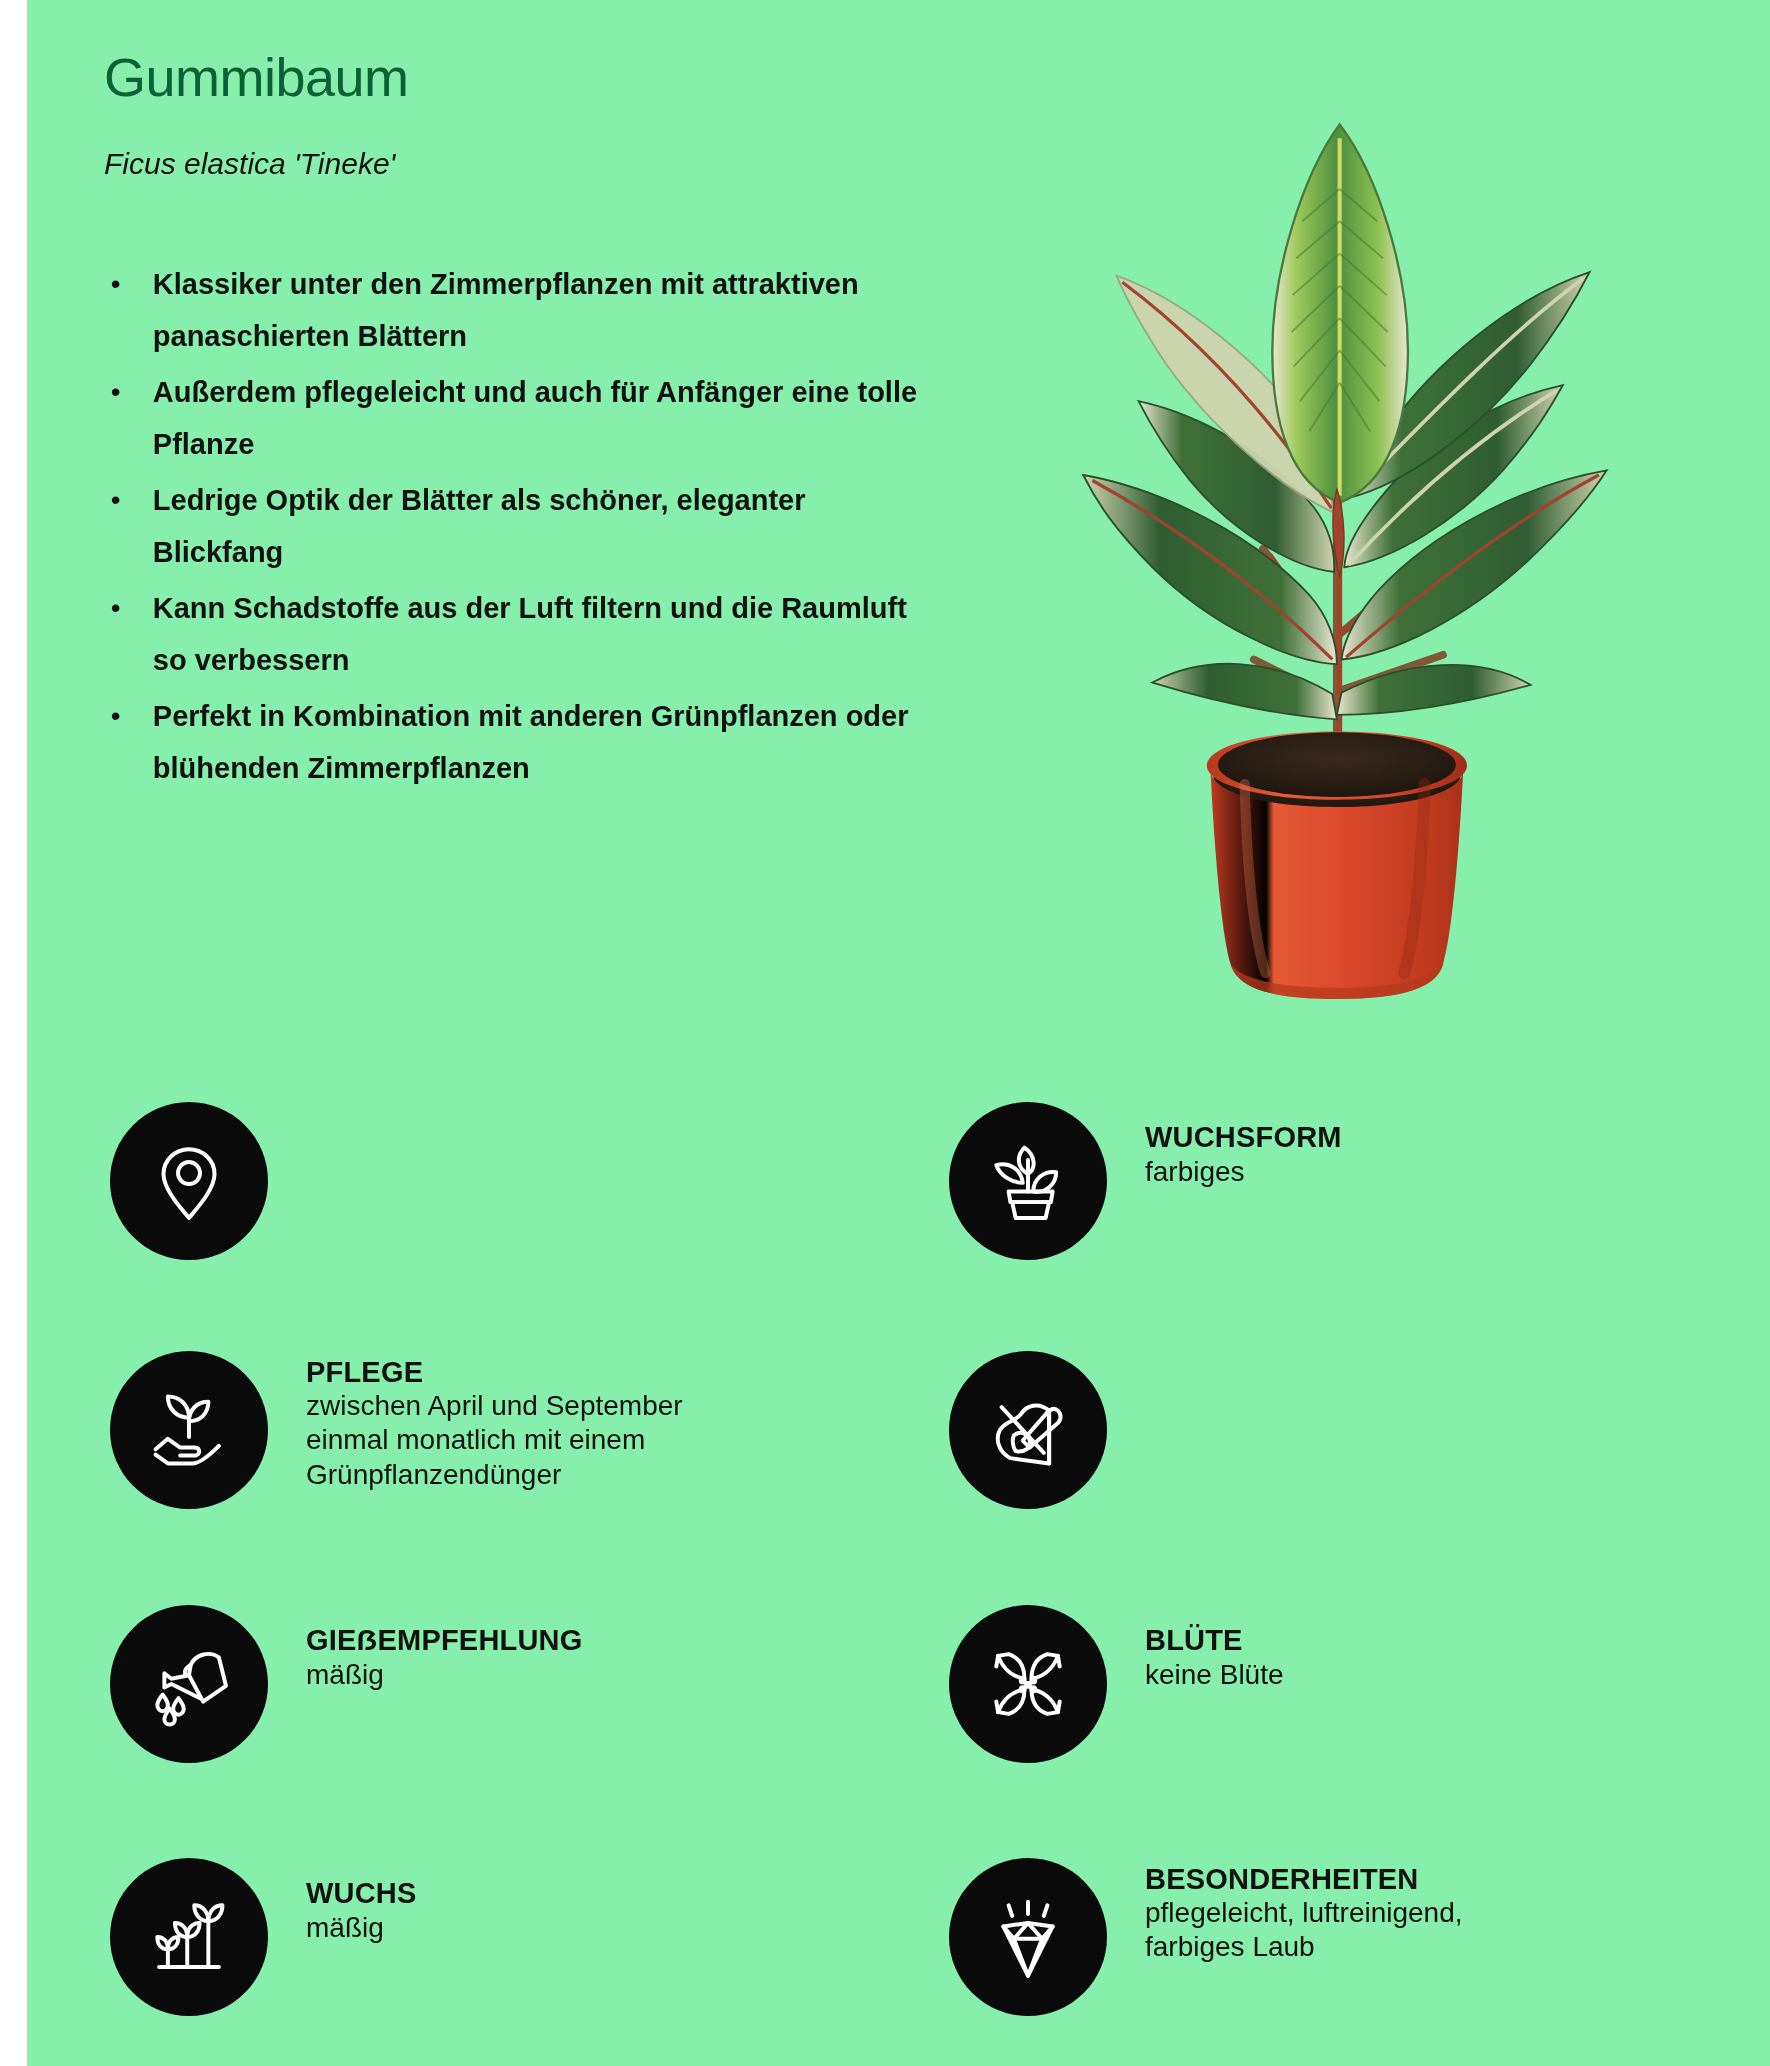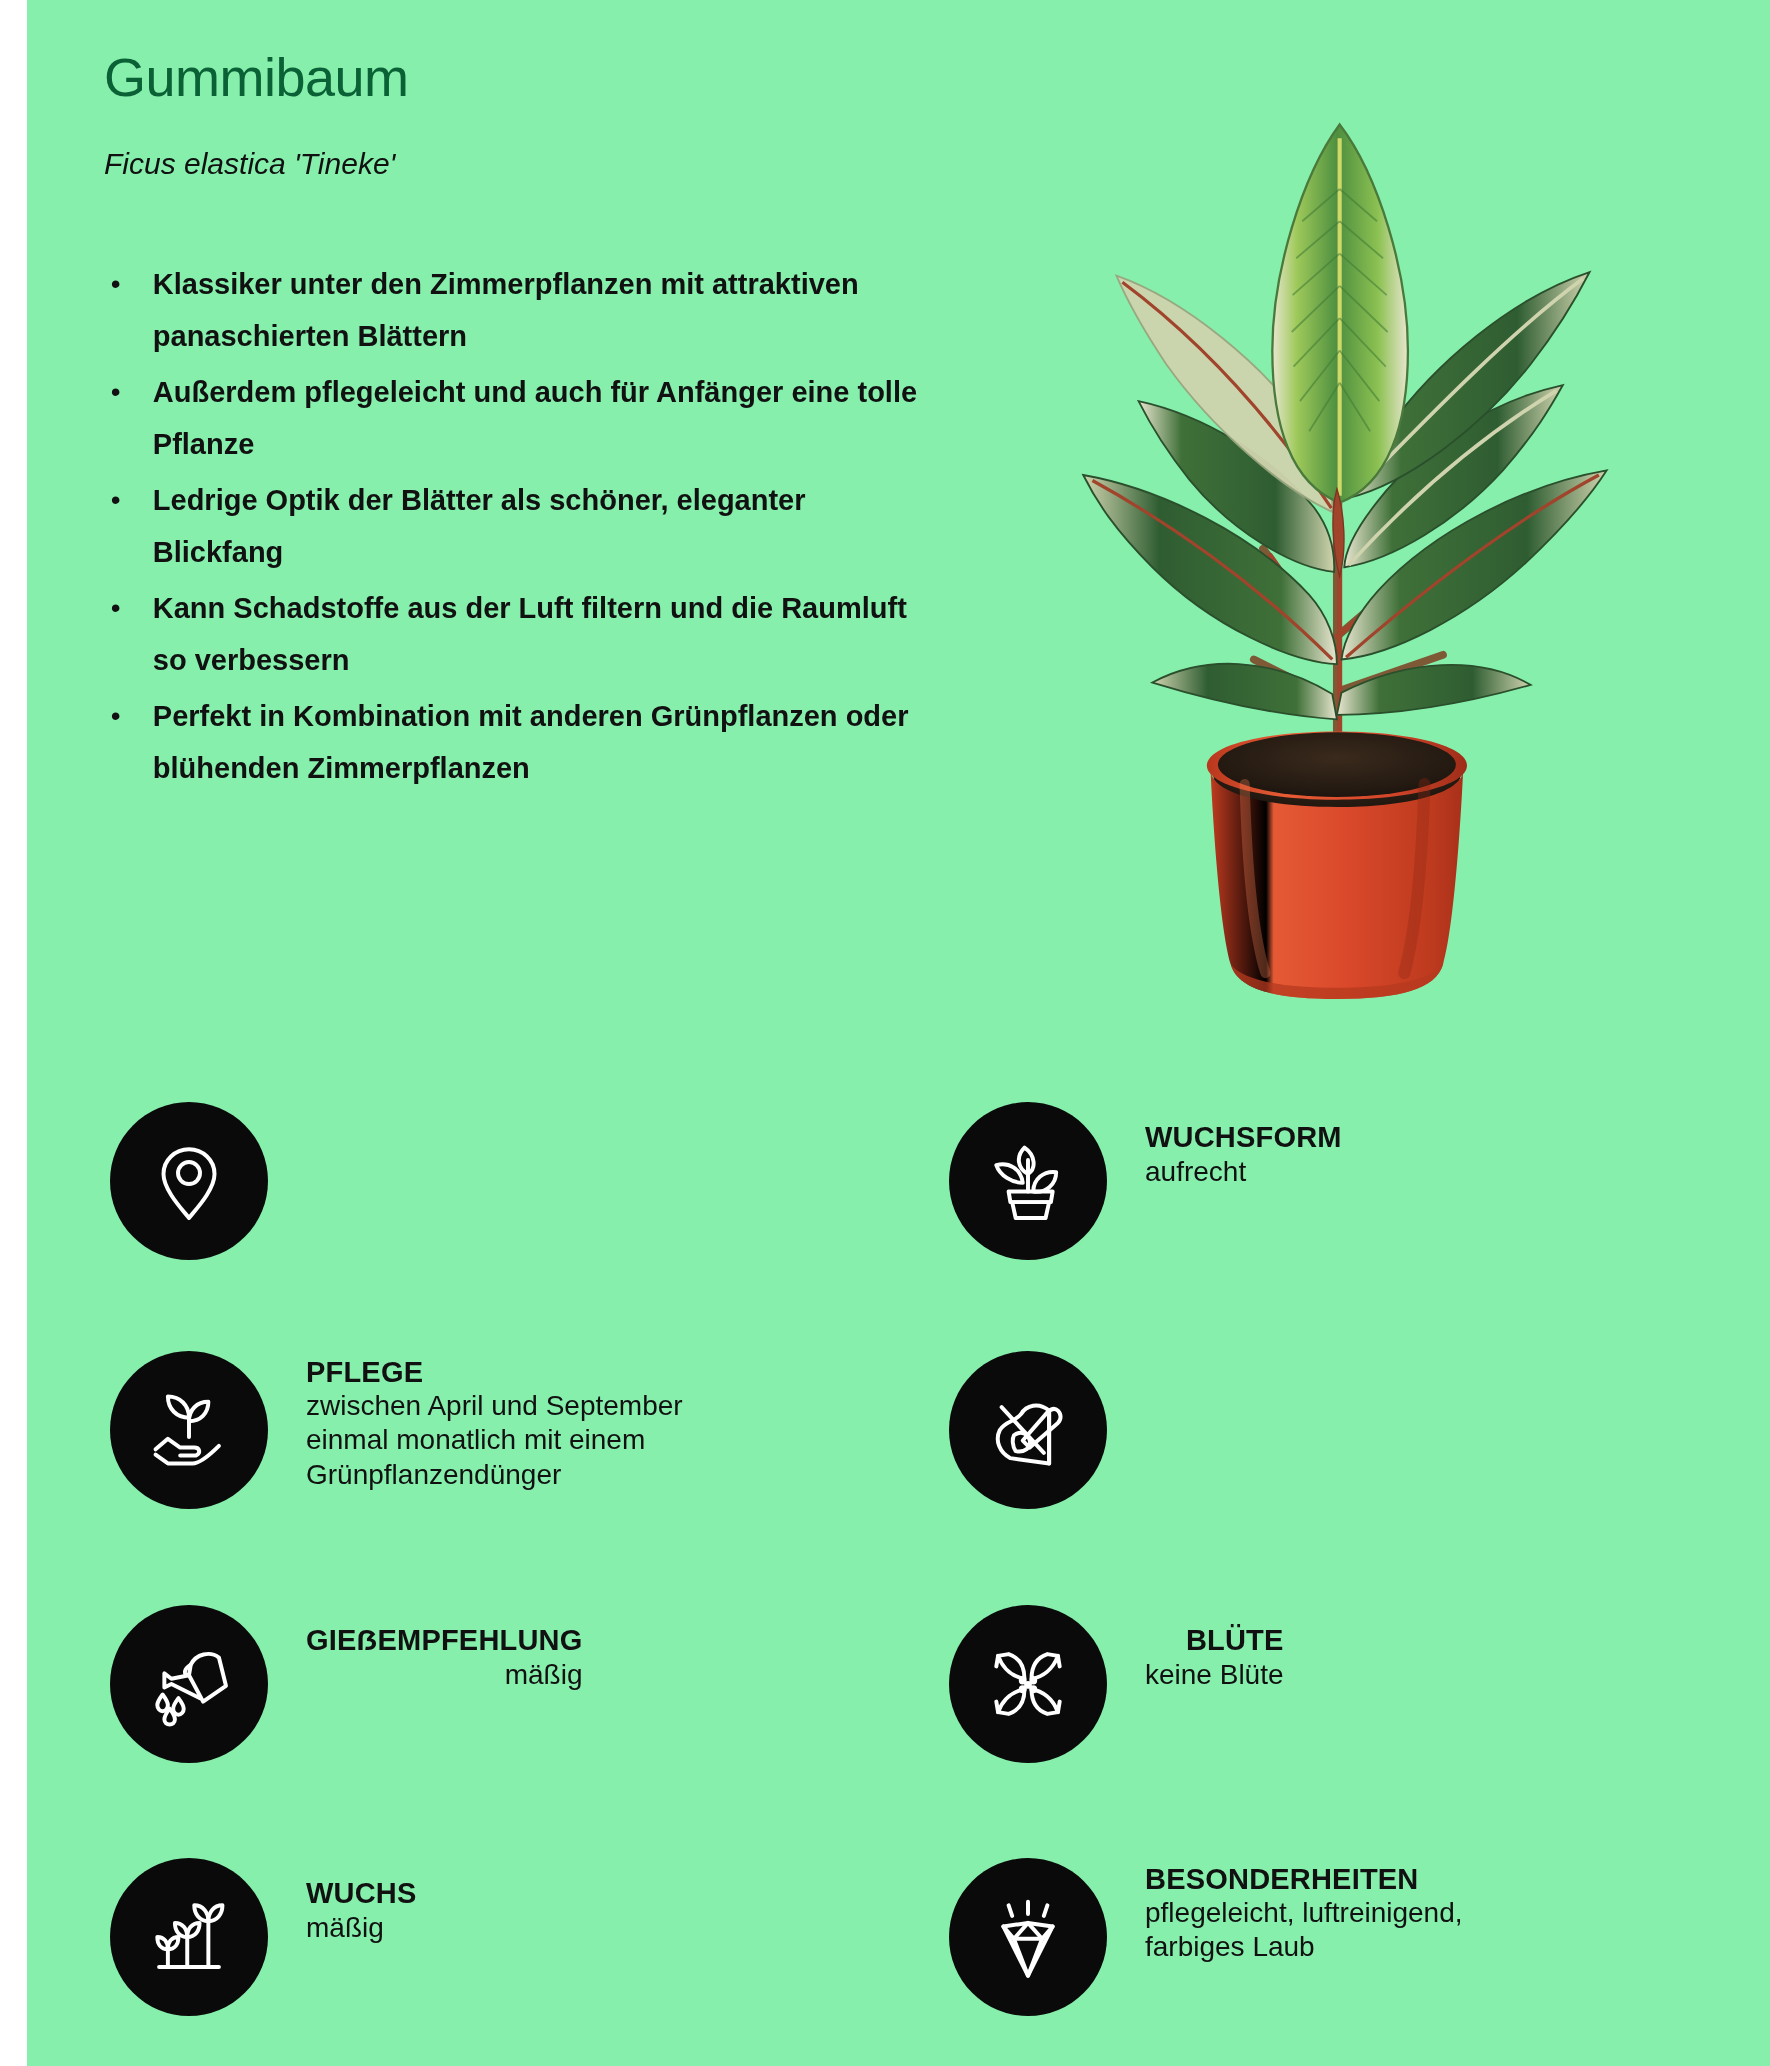--- a/index.html
+++ b/index.html
@@ -82,21 +82,21 @@
     font-size:28px;line-height:1.22;
     color:#111;font-weight:400;
     white-space:pre-line;
   }
 
   
   .col-l{left:83px;}
   .col-r{left:922px;}
   .row-1{top:0px;}
   .row-2{top:249px;}
-  .row-3{top:503px;text-align:right;}
+  .row-3{top:503px;}
   .row-4{top:756px;}
 
   
   .fact.align-mid .ftext{padding-top:19.4px;}
 </style>
 </head>
 <body>
 
 <div class="page">
 
@@ -328,21 +328,21 @@
           <path d="M50 62 L50 26"></path>
           <path d="M50 42 C38 36 36 22 46 12 C58 20 60 36 50 42 Z"></path>
           <path d="M44 52 C32 52 18 44 14 32 C28 28 42 36 44 52 Z"></path>
           <path d="M56 62 C56 48 68 38 82 40 C82 54 70 64 56 62 Z"></path>
           <path d="M28 62 L78 62 L76 74 L30 74 Z"></path>
           <path d="M32 74 L74 74 L70 92 L36 92 Z"></path>
         </svg>
       </div>
       <div class="ftext">
         <div class="flabel">WUCHSFORM</div>
-        <div class="fval">aufrecht</div>
+        <div class="fval">farbiges</div>
       </div>
     </div>
 
     <div class="fact col-r row-2 align-mid">
       <div class="circle">
         <svg viewBox="0 0 100 100" fill="none" stroke="#fff" stroke-width="4.5" stroke-linecap="round" stroke-linejoin="round">
           <path d="M74 28 C62 18 48 22 42 32 C36 40 24 40 18 50 C12 62 18 76 30 82 L74 88 Z"></path>
           <path d="M74 28 L74 88"></path>
           <path d="M34 56 C42 50 50 54 52 62 C54 70 46 76 36 74 C32 68 32 60 34 56 Z"></path>
           <path d="M20 24 L68 76"></path>

